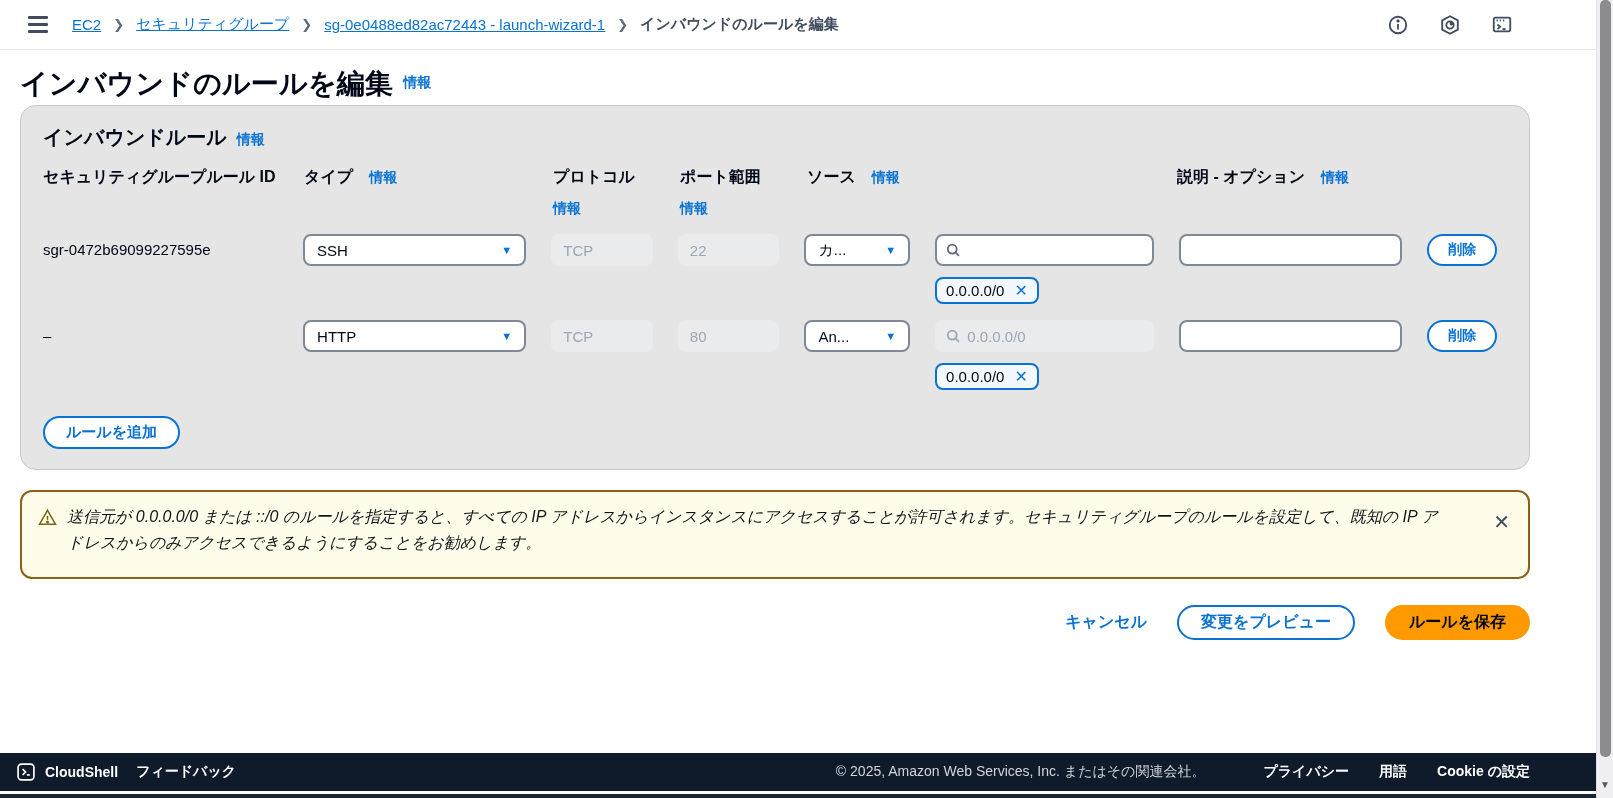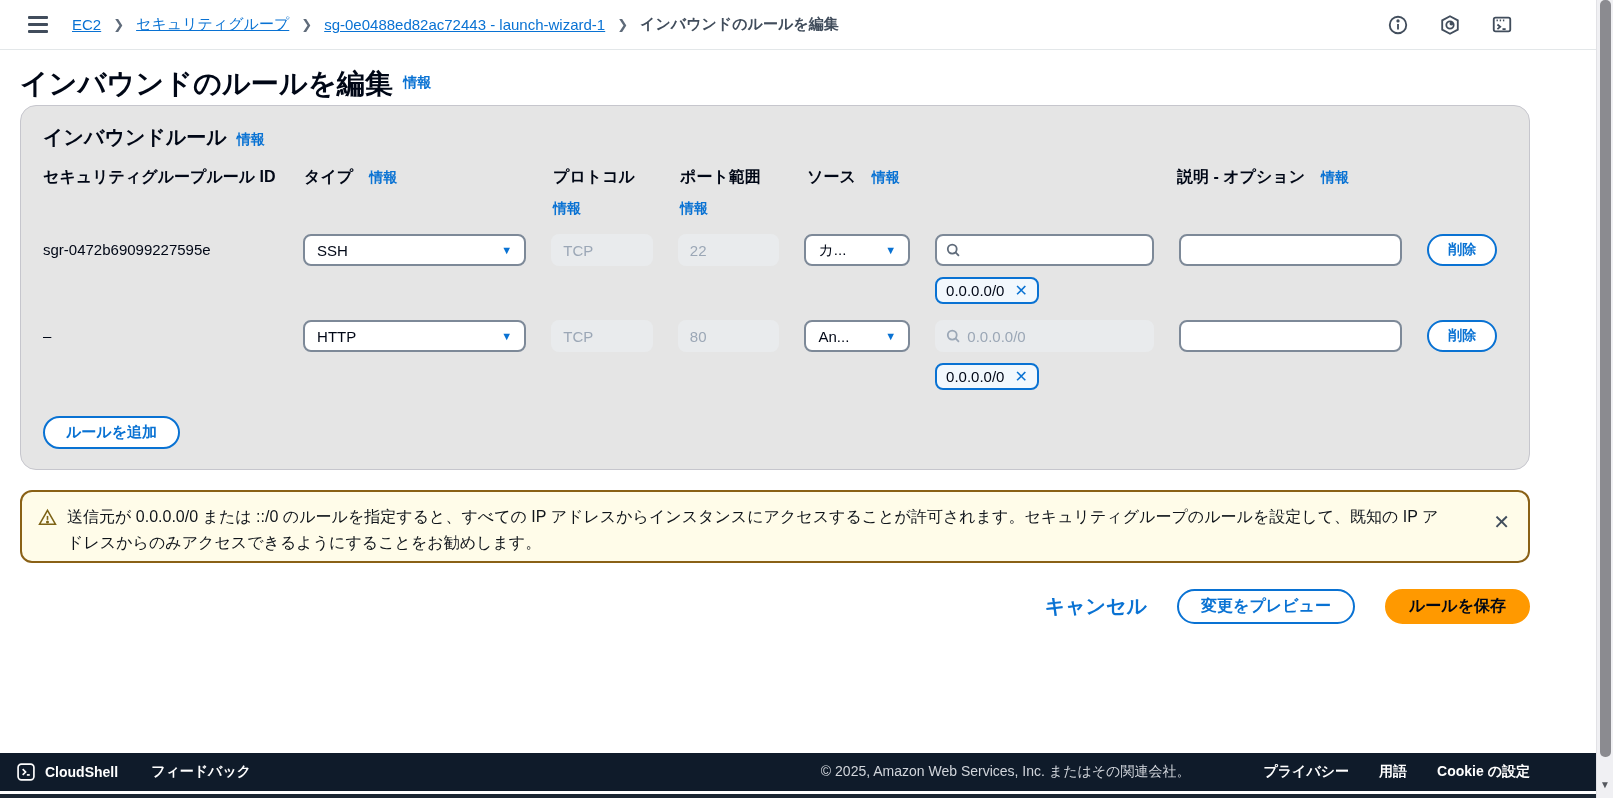--- a/index.html
+++ b/index.html
@@ -91,47 +91,47 @@
   .btn-outline {
     height:32px; background:#fff; border:2px solid #0972d3; border-radius:16px;
     color:#0972d3; font-weight:bold; font-size:14px; padding:0 19px;
     font-family:inherit; cursor:pointer; white-space:nowrap;
   }
   .add-rule { margin-top:26px; font-size:15px; height:33px; border-radius:17px; padding:0 21px; }
 
   
   .banner {
     width:1510px; margin:20px 0 0 0; border:2px solid #8a6116; background:#fffce9;
-    border-radius:12px; padding:12px 18px 4px 16px;
-    display:flex; gap:10px; font-size:16px; line-height:1.65; color:#0f141a;
+    border-radius:12px; padding:12px 18px 20px 16px;
+    display:flex; gap:10px; font-size:16px; line-height:1.65; color:#0f141a;font-style:italic;
   }
   .warn-icon { flex:0 0 auto; margin-top:4px; color:#7d6316; }
   .banner-text { flex:1 1 auto; padding-right:30px; }
   .banner-close { flex:0 0 auto; color:#414d5c; font-size:20px; font-weight:bold; cursor:pointer; margin-top:2px; }
 
   
   .actions {
     width:1510px; display:flex; justify-content:flex-end; align-items:center;
     gap:30px; margin-top:26px;
   }
-  .cancel-link { color:#0972d3; font-weight:bold; font-size:20px; cursor:pointer; }
+  .cancel-link { color:#0972d3; font-weight:bold; font-size:16px; cursor:pointer; }
   .btn-preview {
     height:35px; background:#fff; border:2px solid #0972d3; border-radius:18px;
     color:#0972d3; font-weight:bold; font-size:16px; padding:0 22px; font-family:inherit; cursor:pointer;
   }
   .btn-save {
     height:35px; background:#ff9900; border:2px solid #ff9900; border-radius:18px;
     color:#000716; font-weight:bold; font-size:16px; padding:0 22px; font-family:inherit; cursor:pointer;
   }
 
   
   .footer {
     position:absolute; left:0; top:753px; width:1596px; height:38px;
     background:#0f1b2a; color:#fff; display:flex; align-items:center;
-    padding:0 66px 0 16px; font-size:14px; gap:33px;
+    padding:0 66px 0 16px; font-size:14px; gap:18px;
   }
   .cloudshell { display:flex; align-items:center; gap:9px; font-weight:bold; cursor:pointer; }
   .footer-link { color:#fff; font-weight:bold; cursor:pointer; white-space:nowrap; }
   .copyright { margin-left:auto; color:#d1d5db; white-space:nowrap; }
   .footer-right { display:flex; gap:30px; margin-left:40px; }
   .bottom-sliver { position:absolute; left:0; top:794px; width:1596px; height:4px; background:#1a2532; }
 
   
   .scrollbar { position:absolute; right:0; top:0; width:17px; height:798px; background:#f0f0f3; border-left:1px solid #e2e2e6; }
   .scroll-thumb { position:absolute; top:0; right:2px; width:11px; height:757px; background:#8b8b90; border-radius:5px; cursor:pointer; }

